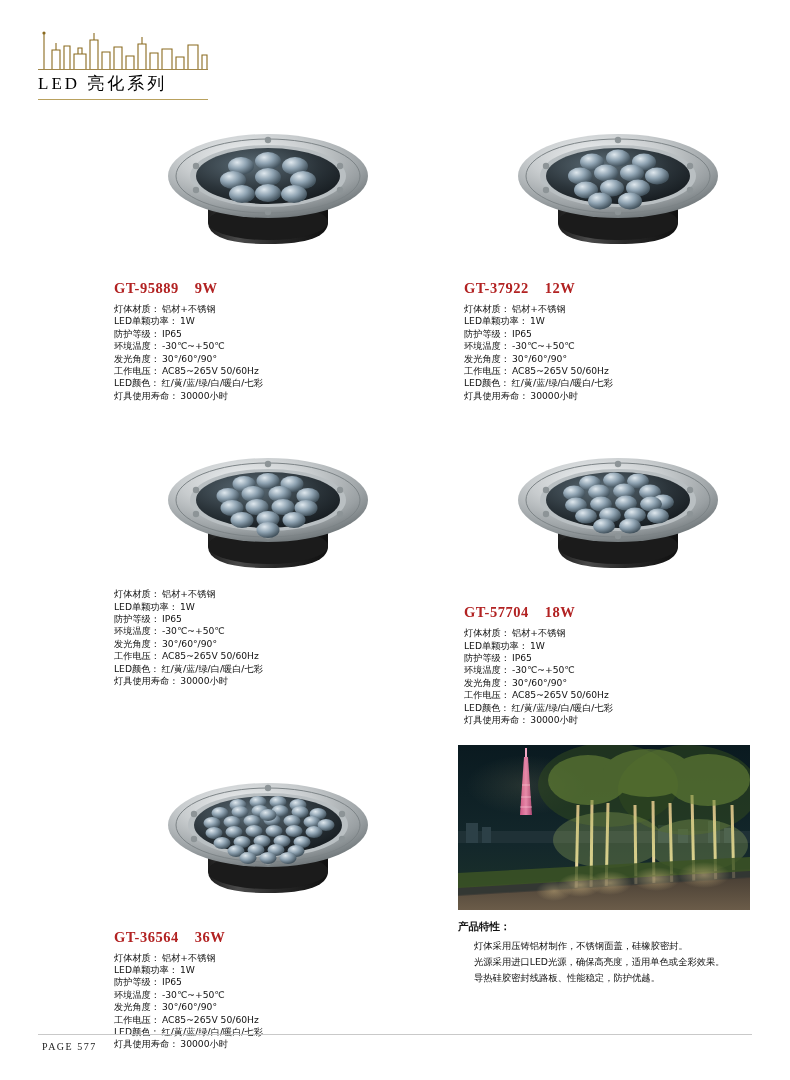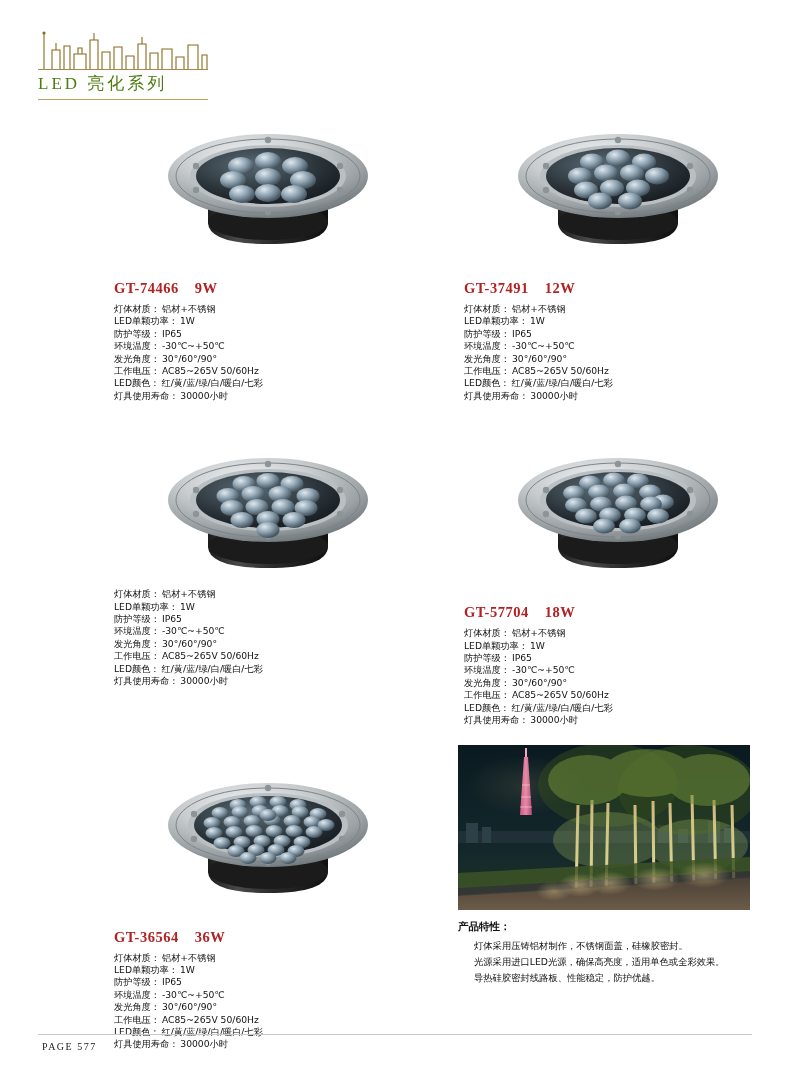--- a/index.html
+++ b/index.html
@@ -25,21 +25,21 @@
   }
   .skyline {
     height: 42px;
     width: 170px;
     display: block;
   }
   .header-title {
     font-family: "Liberation Serif", serif;
     font-size: 17px;
     letter-spacing: 3px;
-    color: #4d7c0f;
+    color: #000000;
     margin-top: 2px;
     white-space: nowrap;
   }
   .header-rule {
     margin-top: 4px;
     width: 170px;
     height: 1px;
     background: #b9a15e;
   }
 
@@ -243,21 +243,21 @@
             <ellipse cx="125" cy="76" rx="13" ry="9" fill="url(#ledg)"></ellipse>
             <ellipse cx="160" cy="73" rx="13" ry="9" fill="url(#ledg)"></ellipse>
             <ellipse cx="195" cy="76" rx="13" ry="9" fill="url(#ledg)"></ellipse>
             <ellipse cx="134" cy="90" rx="13" ry="9" fill="url(#ledg)"></ellipse>
             <ellipse cx="160" cy="89" rx="13" ry="9" fill="url(#ledg)"></ellipse>
             <ellipse cx="186" cy="90" rx="13" ry="9" fill="url(#ledg)"></ellipse>
           </g>
         </svg>
       </div>
       <div class="model-line">
-        <span>GT-74466</span><span class="watt">9W</span>
+        <span>GT-95889</span><span class="watt">9W</span>
       </div>
       <div class="specs">
         <div><span class="k">灯体材质：</span><span class="v">铝材+不锈钢</span></div>
         <div><span class="k">LED单颗功率：</span><span class="v">1W</span></div>
         <div><span class="k">防护等级：</span><span class="v">IP65</span></div>
         <div><span class="k">环境温度：</span><span class="v">-30℃~+50℃</span></div>
         <div><span class="k">发光角度：</span><span class="v">30°/60°/90°</span></div>
         <div><span class="k">工作电压：</span><span class="v">AC85~265V 50/60Hz</span></div>
         <div><span class="k">LED颜色：</span><span class="v">红/黄/蓝/绿/白/暖白/七彩</span></div>
         <div><span class="k">灯具使用寿命：</span><span class="v">30000小时</span></div>
@@ -291,21 +291,21 @@
             <ellipse cx="199" cy="72" rx="12" ry="8.5" fill="url(#ledg)"></ellipse>
             <ellipse cx="128" cy="86" rx="12" ry="8.5" fill="url(#ledg)"></ellipse>
             <ellipse cx="154" cy="84" rx="12" ry="8.5" fill="url(#ledg)"></ellipse>
             <ellipse cx="180" cy="84" rx="12" ry="8.5" fill="url(#ledg)"></ellipse>
             <ellipse cx="142" cy="97" rx="12" ry="8.5" fill="url(#ledg)"></ellipse>
             <ellipse cx="172" cy="97" rx="12" ry="8.5" fill="url(#ledg)"></ellipse>
           </g>
         </svg>
       </div>
       <div class="model-line">
-        <span>GT-37491</span><span class="watt">12W</span>
+        <span>GT-37922</span><span class="watt">12W</span>
       </div>
       <div class="specs">
         <div><span class="k">灯体材质：</span><span class="v">铝材+不锈钢</span></div>
         <div><span class="k">LED单颗功率：</span><span class="v">1W</span></div>
         <div><span class="k">防护等级：</span><span class="v">IP65</span></div>
         <div><span class="k">环境温度：</span><span class="v">-30℃~+50℃</span></div>
         <div><span class="k">发光角度：</span><span class="v">30°/60°/90°</span></div>
         <div><span class="k">工作电压：</span><span class="v">AC85~265V 50/60Hz</span></div>
         <div><span class="k">LED颜色：</span><span class="v">红/黄/蓝/绿/白/暖白/七彩</span></div>
         <div><span class="k">灯具使用寿命：</span><span class="v">30000小时</span></div>

